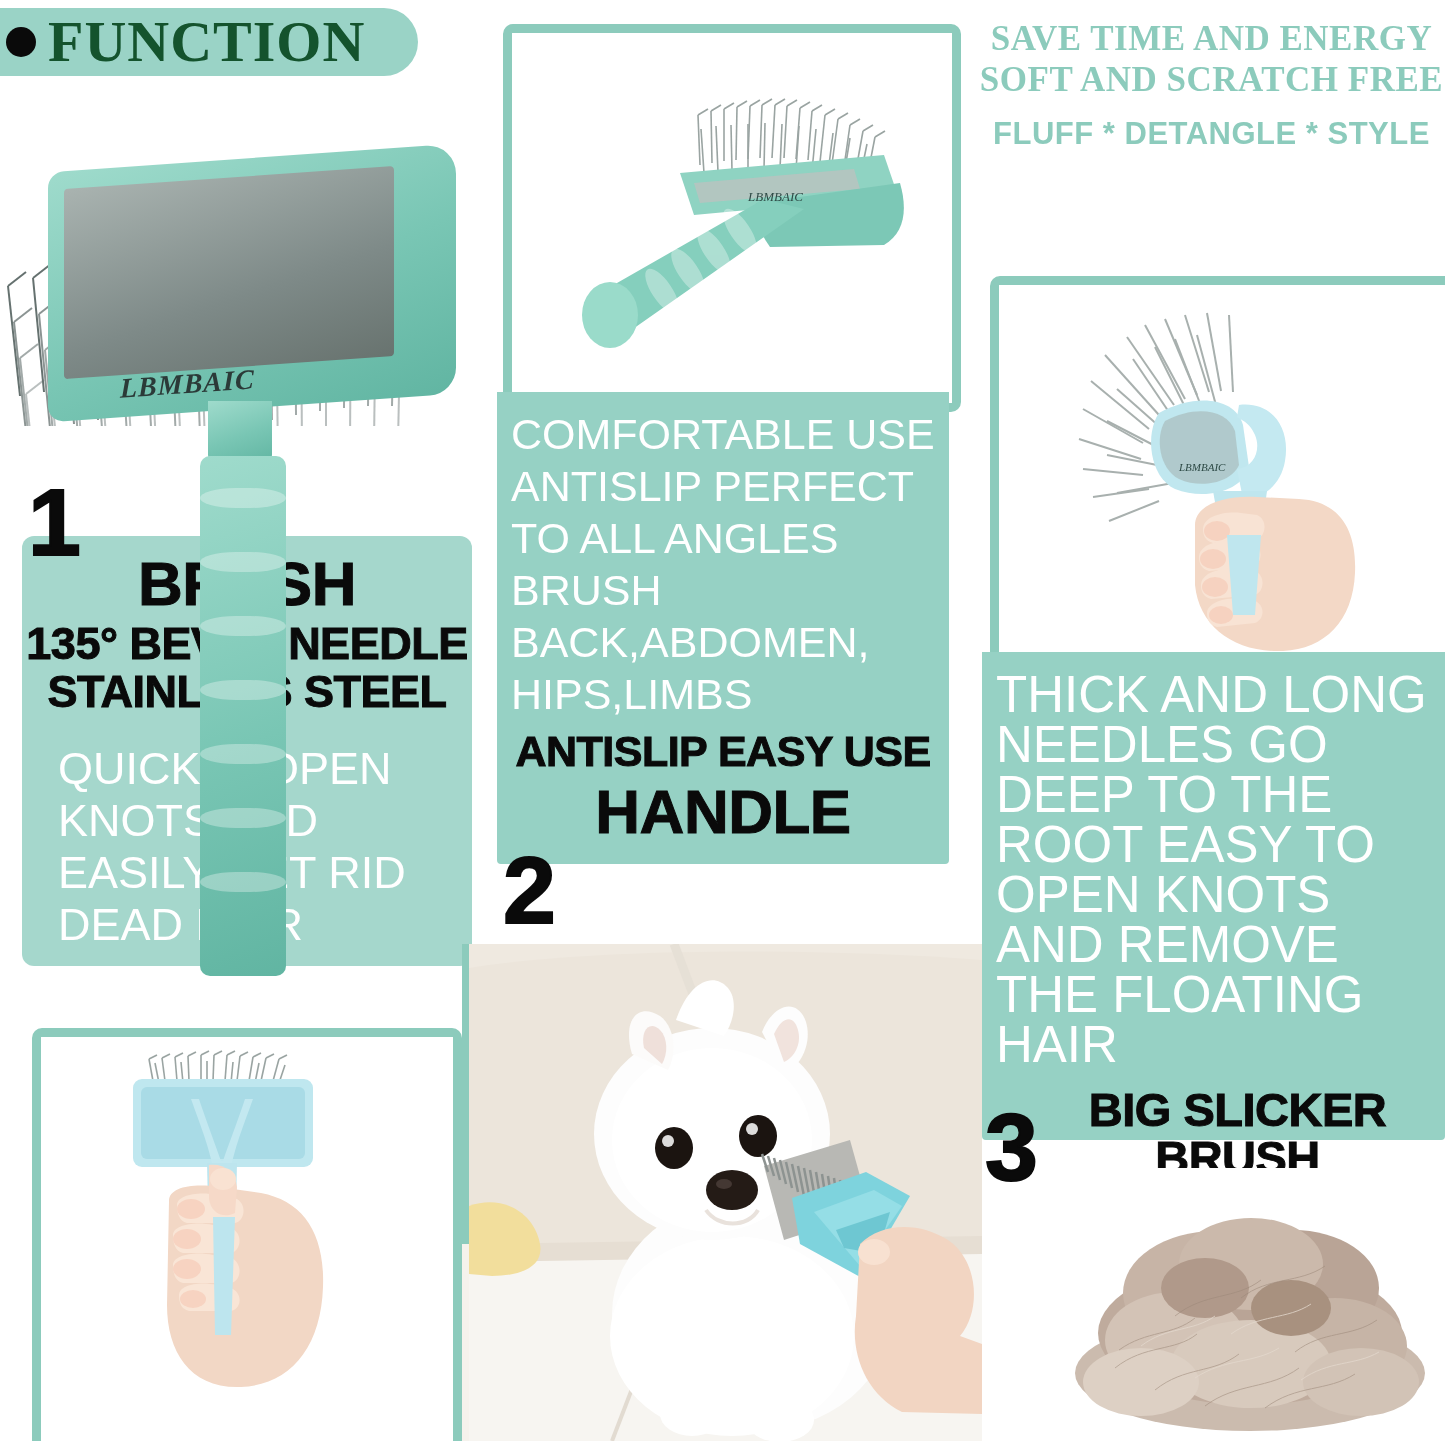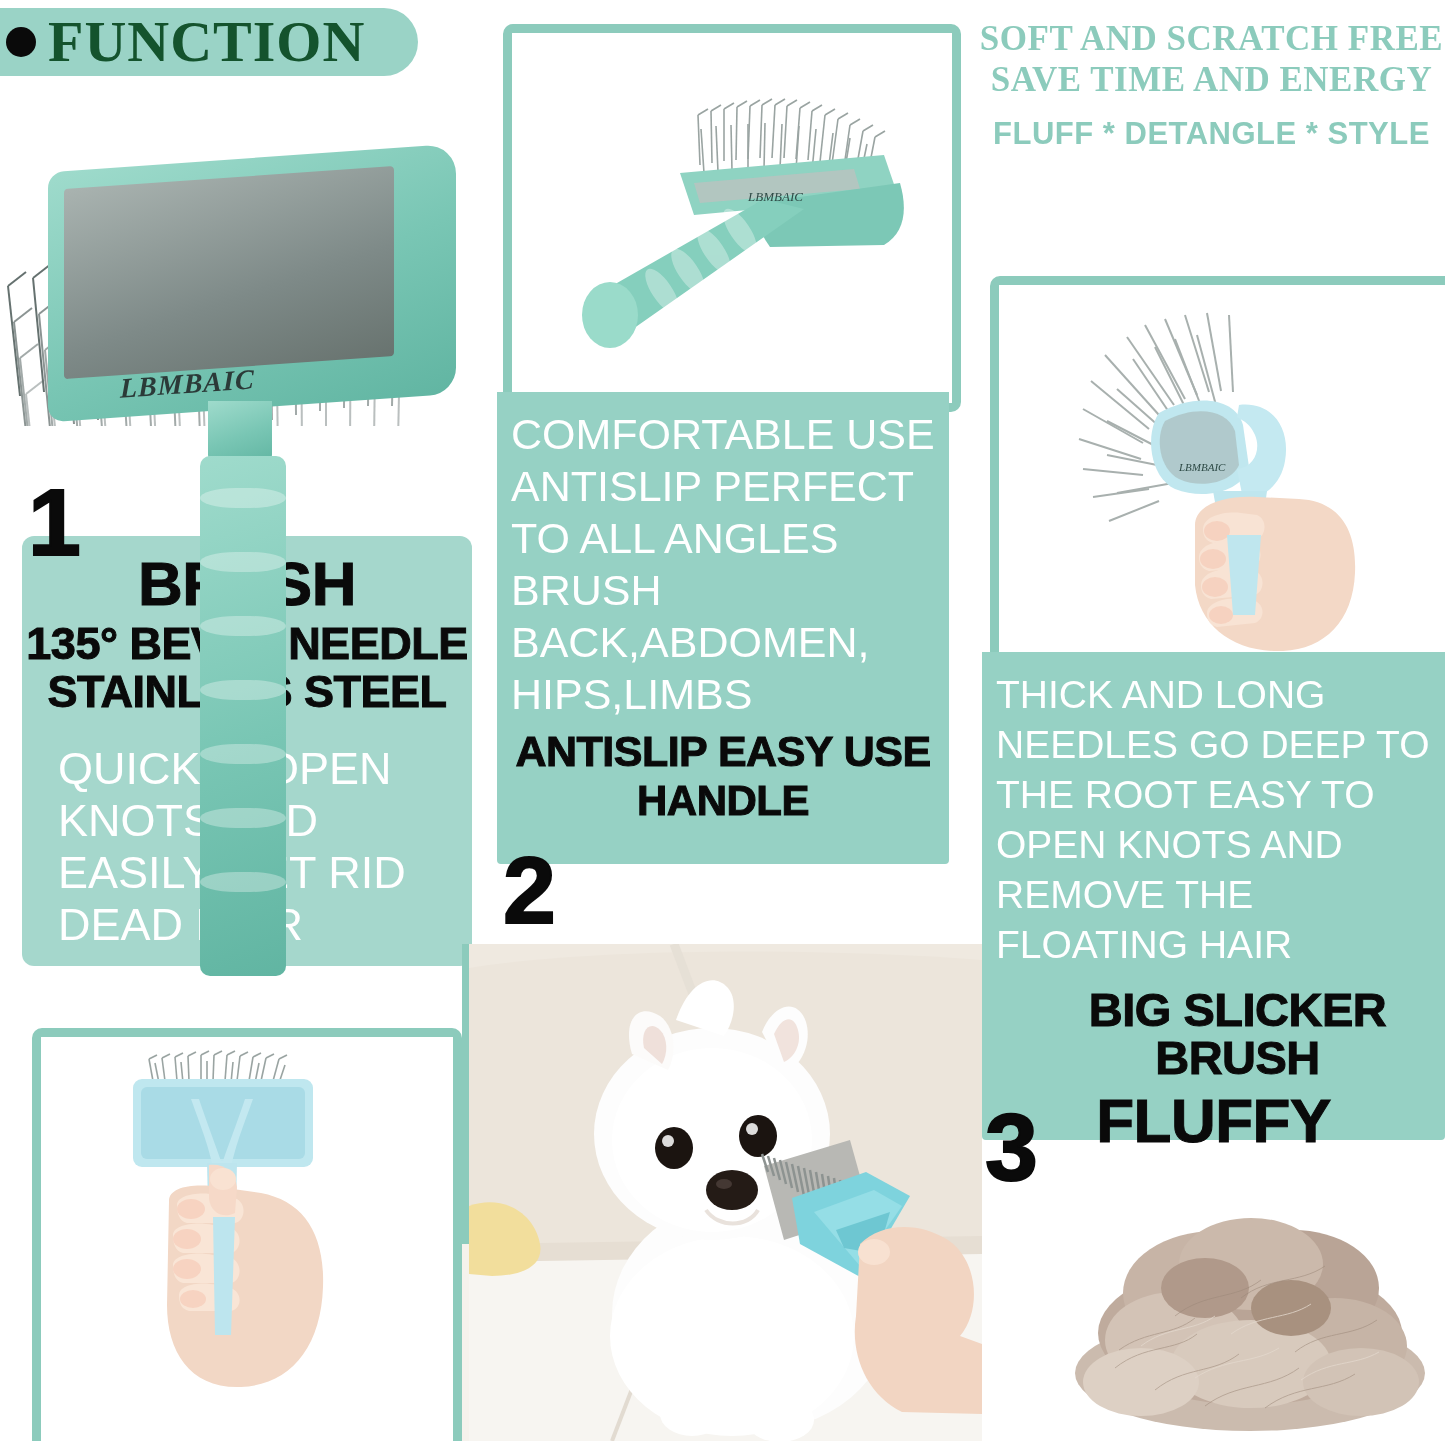--- a/index.html
+++ b/index.html
@@ -115,25 +115,25 @@
     font-size:45px;line-height:52px;
     margin:28px 0 0 36px;width:400px;
   }
 
   
   #p2-body{
     font-size:43px;line-height:52px;
     margin:16px 0 0 14px;width:440px;
   }
   #p2-sub{font-size:43px;margin-top:10px;}
-  #p2-title{font-size:42px;margin-top:6px;}
+  #p2-title{font-size:62px;margin-top:6px;}
 
   
   #p3-body{
-    font-size:39px;line-height:50px;
+    font-size:51px;line-height:50px;
     margin:18px 0 8px 14px;width:450px;
   }
   #p3-sub{font-size:47px;margin-top:16px;padding-left:48px;}
   #p3-title{font-size:62px;margin-top:7px;}
 
   
   .step-num{
     position:absolute;
     font-family:"Liberation Sans", sans-serif;
     font-weight:bold;
@@ -262,22 +262,22 @@
       <div class="ridge" style="top:416px;"></div>
     </div>
   </div>
 
   <div class="abs" id="header-pill">
     <div id="header-bullet"></div>
     <div id="header-title">FUNCTION</div>
   </div>
 
   <div class="abs" id="tagline">
+    <div class="serifline">SAVE TIME AND ENERGY</div>
     <div class="serifline">SOFT AND SCRATCH FREE</div>
-    <div class="serifline">SAVE TIME AND ENERGY</div>
     <div class="sansline">FLUFF * DETANGLE * STYLE</div>
   </div>
 
   <div class="photo-frame" style="left:503px;top:24px;width:440px;height:370px;">
     <div class="photo-inner">
       <svg width="100%" height="100%" viewBox="0 0 440 370" aria-hidden="true">
         <rect width="440" height="370" fill="#ffffff"></rect>
         <g stroke="#9aa4a2" stroke-width="1.6" fill="none">
           <path d="M188,132 L186,82"></path>
             <path d="M186,82 L196,76"></path>

